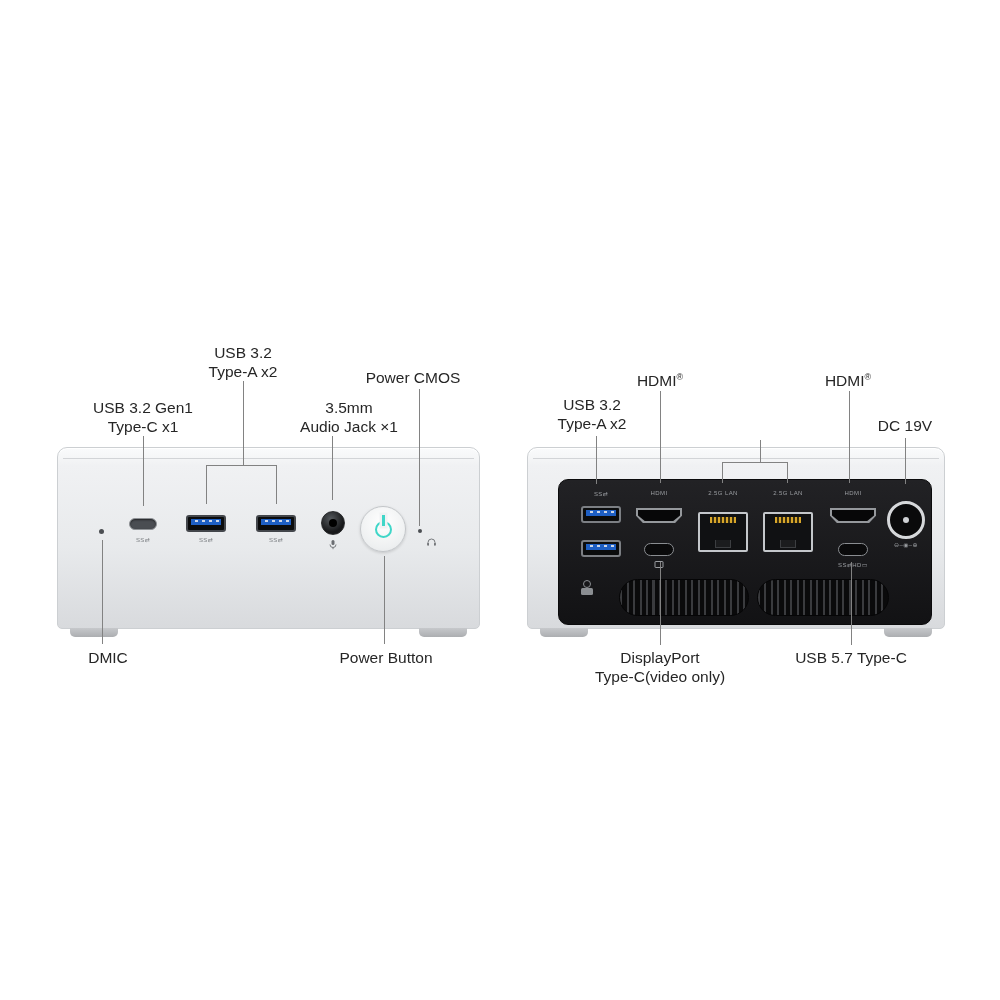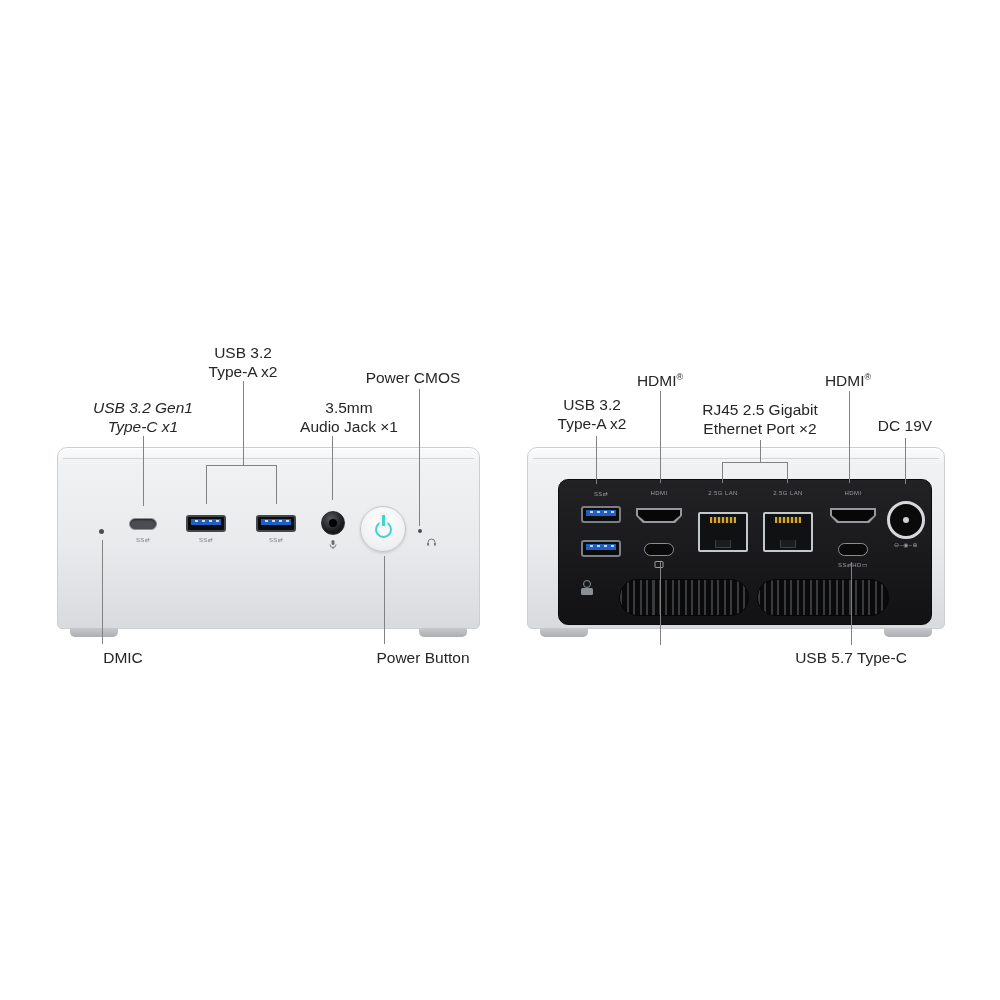--- a/index.html
+++ b/index.html
@@ -172,58 +172,58 @@
       </div>
 
       <div class="vent" style="left:60px; top:99px; width:130px;"></div>
       <div class="vent" style="left:198px; top:99px; width:132px;"></div>
     </div>
 
     <div class="foot" style="left:12px;"></div>
     <div class="foot" style="right:12px;"></div>
   </div>
 
-  <div class="label" style="left:143px; top:398px;font-style:italic;">
+  <div class="label" style="left:143px; top:398px;">
     <div>USB 3.2 Gen1</div>
     <div>Type-C x1</div>
   </div>
   <div class="label" style="left:243px; top:343px;">
     <div>USB 3.2</div>
     <div>Type-A x2</div>
   </div>
   <div class="label" style="left:349px; top:398px;">
     <div>3.5mm</div>
     <div>Audio Jack ×1</div>
   </div>
   <div class="label" style="left:413px; top:368px;">
     <div>Power CMOS</div>
   </div>
-  <div class="label" style="left:123px; top:648px;">
+  <div class="label" style="left:108px; top:648px;">
     <div>DMIC</div>
   </div>
-  <div class="label" style="left:386px; top:648px;margin-left:37px;">
+  <div class="label" style="left:386px; top:648px;">
     <div>Power Button</div>
   </div>
 
   <div class="label" style="left:592px; top:395px;">
     <div>USB 3.2</div>
     <div>Type-A x2</div>
   </div>
   <div class="label" style="left:660px; top:368px;">
     <span>HDMI</span><sup>®</sup>
   </div>
-  <div class="label" style="left:760px; top:400px;">
-    <div>RJ45 2.5 Gigabit</div>
-    <div>Ethernet Port ×2</div>
-  </div>
   <div class="label" style="left:848px; top:368px;">
     <span>HDMI</span><sup>®</sup>
   </div>
   <div class="label" style="left:905px; top:416px;">
     <div>DC 19V</div>
+  </div>
+  <div class="label" style="left:660px; top:648px;">
+    <div>DisplayPort</div>
+    <div>Type-C(video only)</div>
   </div>
   <div class="label" style="left:851px; top:648px;">
     <div>USB 5.7 Type-C</div>
   </div>
 
   <div class="vline" style="left:143px; top:436px; height:70px;"></div>
   <div class="vline" style="left:243px; top:381px; height:85px;"></div>
   <div class="hline" style="left:206px; top:465px; width:71px;"></div>
   <div class="vline" style="left:206px; top:465px; height:39px;"></div>
   <div class="vline" style="left:276px; top:465px; height:39px;"></div>

